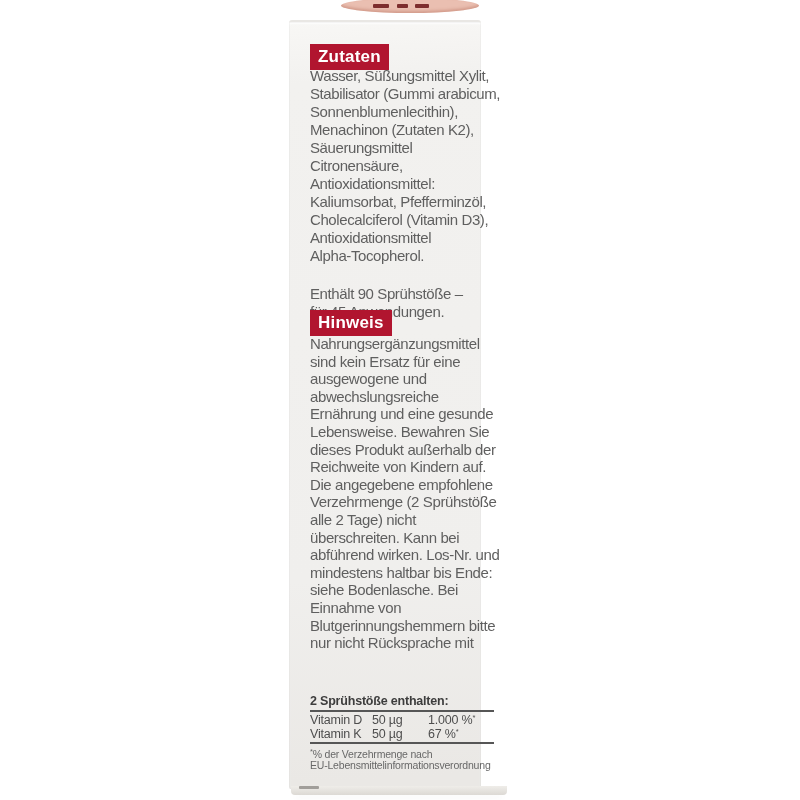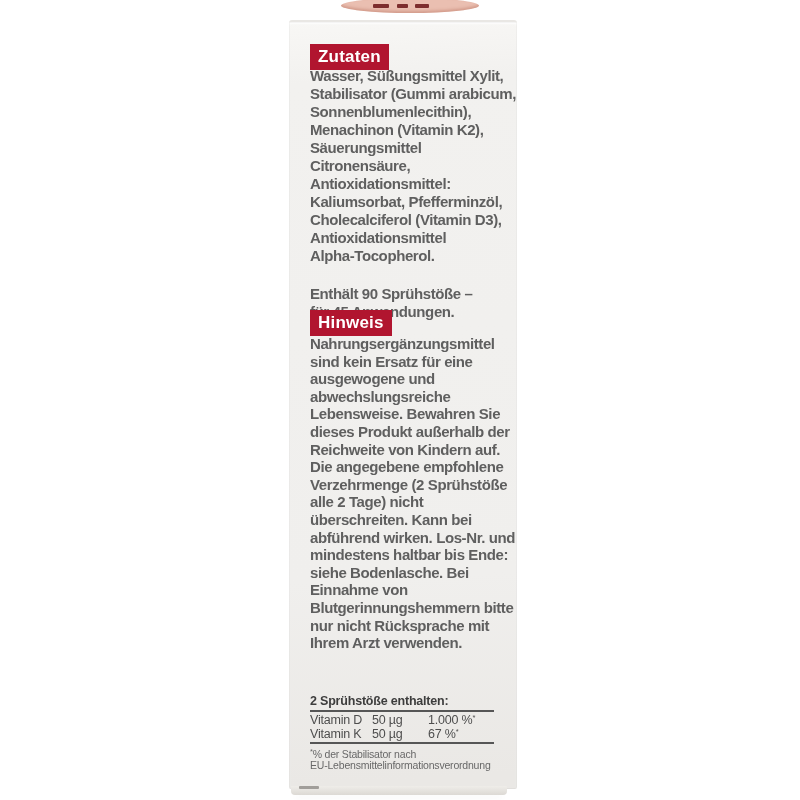--- a/index.html
+++ b/index.html
@@ -12,21 +12,21 @@
     position:absolute;left:341px;top:-2px;width:138px;height:15px;
     background:#eabfb1;border-radius:50%;
     box-shadow:inset 0 -2px 3px rgba(170,90,70,.35);
   }
   .cap-mark{position:absolute;background:#7d2e2e;border-radius:1px;height:4px;top:6px;}
   .cap-mark.m1{left:32px;width:16px;}
   .cap-mark.m2{left:56px;width:11px;}
   .cap-mark.m3{left:74px;width:14px;}
   
   .box{
-    position:absolute;left:289px;top:20px;width:228px;height:767px;
+    position:absolute;left:289px;top:20px;width:192px;height:767px;
     background:linear-gradient(177deg,#f8f7f5 0%,#f2f1ef 8%,#f0efed 72%,#eae8e5 98%);
     border-top:2px solid #e9e7e4;
     border-radius:3px 3px 2px 2px;
     box-shadow:inset 0 0 0 1px rgba(0,0,0,.035), inset 0 2px 2px rgba(255,255,255,.8);
   }
   .box-flap{
     position:absolute;left:291px;top:786px;width:216px;height:9px;
     background:linear-gradient(#efede9,#dcd9d4);
     border-radius:0 0 4px 4px;
     box-shadow:0 6px 7px -4px rgba(0,0,0,.12);
@@ -35,21 +35,21 @@
   
   .badge{
     position:absolute;left:21px;display:inline-block;
     color:#ffffff;font-weight:bold;font-size:17px;line-height:1;
     padding:4px 8px 5px 8px;letter-spacing:.2px;
   }
   .badge.zutaten{top:22px;}
   .badge.hinweis{top:288px;}
   
   .tblock{position:absolute;left:21px;width:188px;color:#5f5f5f;}
-  .tblock .ln{white-space:nowrap;letter-spacing:-.4px;font-weight:bold;}
+  .tblock .ln{white-space:nowrap;letter-spacing:-.4px;}
   .ingredients{top:45px;font-size:15px;line-height:18px;}
   .dose{top:247px;font-size:15px;line-height:18px;margin-top:16px;}
   .notice{top:313px;font-size:15px;line-height:17.6px;}
   
   .nut-head{
     position:absolute;left:21px;top:672px;width:184px;
     font-size:12.5px;font-weight:bold;color:#3d3d3d;letter-spacing:-.2px;white-space:nowrap;
   }
   .rule{position:absolute;left:21px;width:184px;height:1.5px;background:#565656;}
   .rule.r1{top:688px;}
@@ -76,21 +76,21 @@
   </div>
 
   <div class="box">
 
     <div class="badge zutaten" style="background:#b1152f">Zutaten</div>
 
     <div class="tblock ingredients">
       <div class="ln">Wasser, Süßungsmittel Xylit,</div>
       <div class="ln">Stabilisator (Gummi arabicum,</div>
       <div class="ln">Sonnenblumenlecithin),</div>
-      <div class="ln">Menachinon (Vitamin K2),</div>
+      <div class="ln">Menachinon (Zutaten K2),</div>
       <div class="ln">Säuerungsmittel</div>
       <div class="ln">Citronensäure,</div>
       <div class="ln">Antioxidationsmittel:</div>
       <div class="ln">Kaliumsorbat, Pfefferminzöl,</div>
       <div class="ln">Cholecalciferol (Vitamin D3),</div>
       <div class="ln">Antioxidationsmittel</div>
       <div class="ln">Alpha-Tocopherol.</div>
     </div>
 
     <div class="tblock dose">
@@ -98,34 +98,34 @@
       <div class="ln">für 45 Anwendungen.</div>
     </div>
 
     <div class="badge hinweis" style="background:#b1152f">Hinweis</div>
 
     <div class="tblock notice">
       <div class="ln">Nahrungsergänzungsmittel</div>
       <div class="ln">sind kein Ersatz für eine</div>
       <div class="ln">ausgewogene und</div>
       <div class="ln">abwechslungsreiche</div>
+      <div class="ln">Ernährung und eine gesunde</div>
       <div class="ln">Lebensweise. Bewahren Sie</div>
       <div class="ln">dieses Produkt außerhalb der</div>
       <div class="ln">Reichweite von Kindern auf.</div>
       <div class="ln">Die angegebene empfohlene</div>
       <div class="ln">Verzehrmenge (2 Sprühstöße</div>
       <div class="ln">alle 2 Tage) nicht</div>
       <div class="ln">überschreiten. Kann bei</div>
       <div class="ln">abführend wirken. Los-Nr. und</div>
       <div class="ln">mindestens haltbar bis Ende:</div>
       <div class="ln">siehe Bodenlasche. Bei</div>
       <div class="ln">Einnahme von</div>
       <div class="ln">Blutgerinnungshemmern bitte</div>
       <div class="ln">nur nicht Rücksprache mit</div>
-      <div class="ln">Ihrem Arzt verwenden.</div>
     </div>
 
     <div class="nut-head">2 Sprühstöße enthalten:</div>
     <div class="rule r1"></div>
 
     <div class="ntable">
       <div class="nrow">
         <span class="name">Vitamin D</span>
         <span class="amt">50 µg</span>
         <span class="nrv"><span>1.000 %</span><sup>*</sup></span>
@@ -133,21 +133,21 @@
       <div class="nrow">
         <span class="name">Vitamin K</span>
         <span class="amt">50 µg</span>
         <span class="nrv"><span>67 %</span><sup>*</sup></span>
       </div>
     </div>
 
     <div class="rule r2"></div>
 
     <div class="footnote">
-      <div><sup>*</sup><span>% der Stabilisator nach</span></div>
+      <div><sup>*</sup><span>% der Verzehrmenge nach</span></div>
       <div>EU-Lebensmittelinformationsverordnung</div>
     </div>
 
   </div>
 
   <div class="box-flap"></div>
   <div class="flap-dash"></div>
 
 </div>
 

